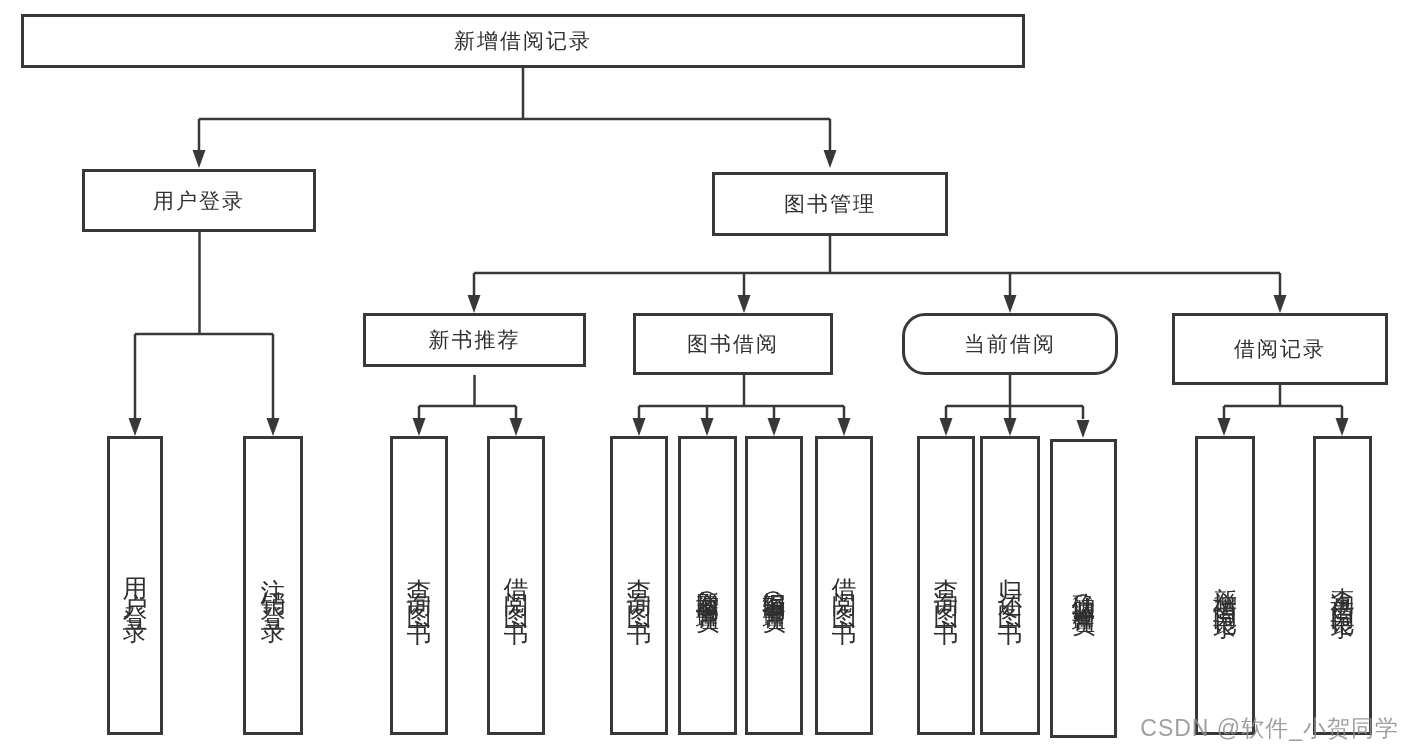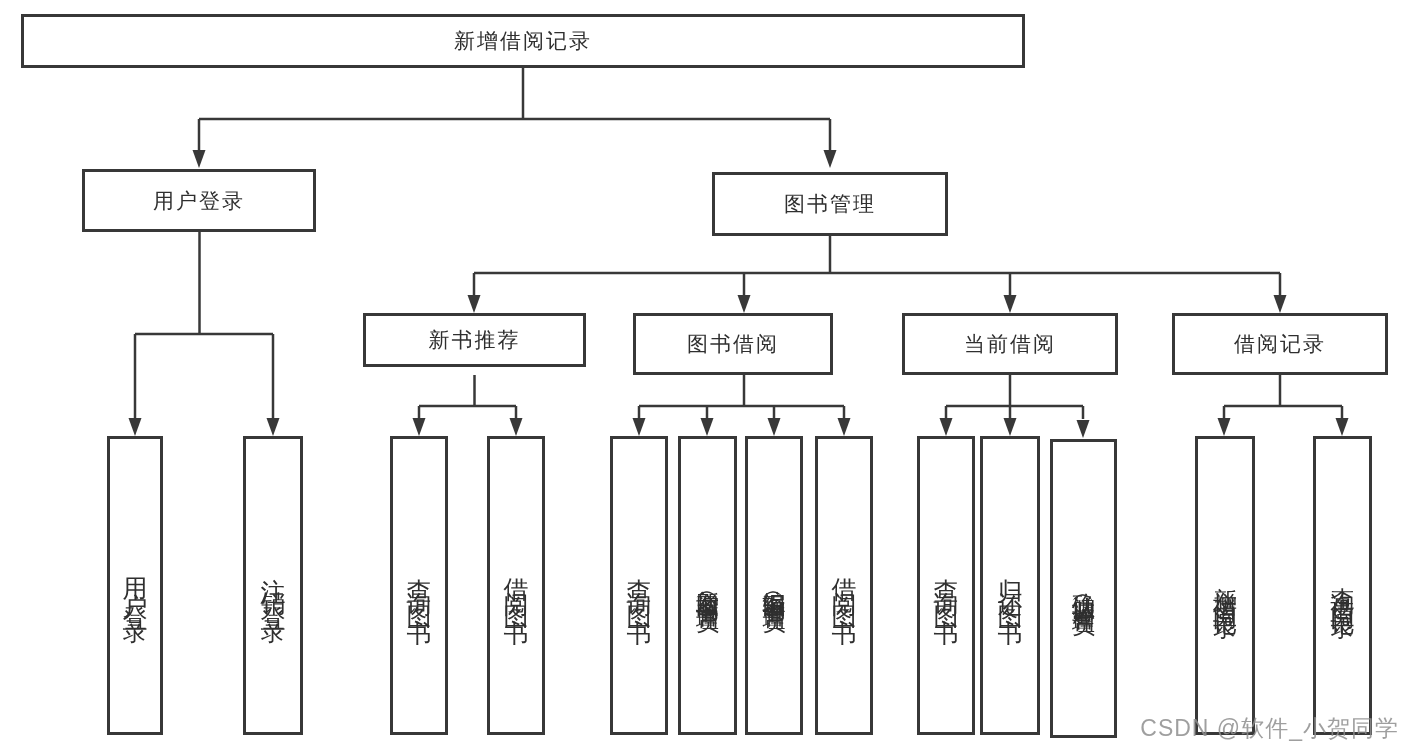--- a/index.html
+++ b/index.html
@@ -137,24 +137,24 @@
   <div class="node hnode" style="left:712px; top:172px; width:236px; height:64px;">
     <span>图书管理</span>
   </div>
 
   <div class="node hnode" style="left:363px; top:313px; width:223px; height:54px;">
     <span>新书推荐</span>
   </div>
   <div class="node hnode" style="left:633px; top:313px; width:200px; height:62px;">
     <span>图书借阅</span>
   </div>
-  <div class="node hnode" style="left:902px; top:313px; width:216px; height:62px;">
+  <div class="node hnode" style="left:902px; top:313px; width:216px; height:62px;border-radius:23px;">
     <span>当前借阅</span>
   </div>
-  <div class="node hnode" style="left:1172px; top:313px; width:216px; height:62px;">
+  <div class="node hnode" style="left:1172px; top:313px; width:216px; height:72px;">
     <span>借阅记录</span>
   </div>
 
   <div class="node leaf" style="left:107px; width:56px;">
     <span class="vtext">用户登录</span>
   </div>
   <div class="node leaf" style="left:243px; width:60px;">
     <span class="vtext">注销登录</span>
   </div>
 

